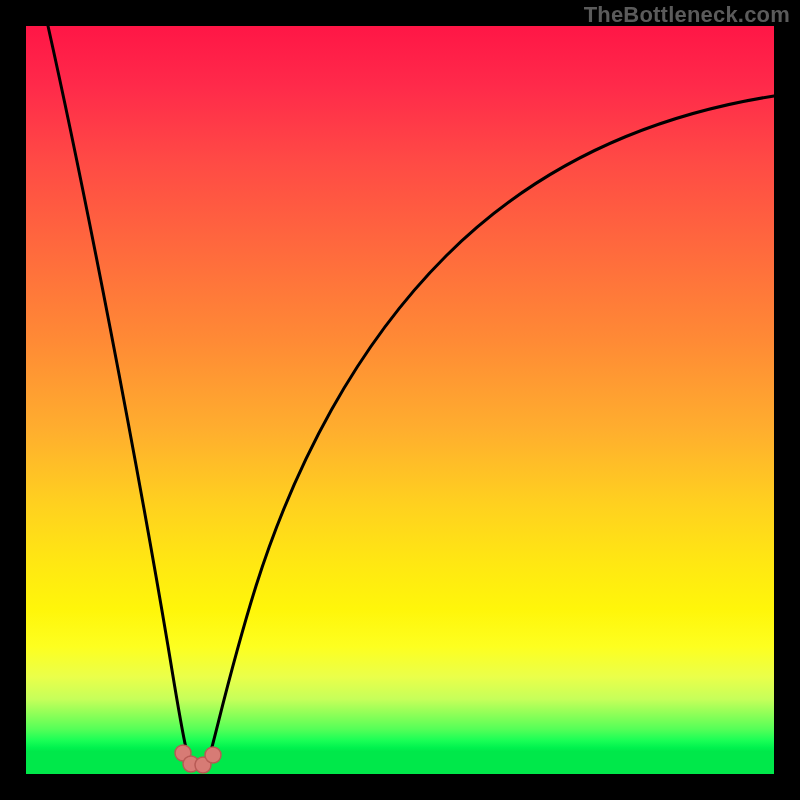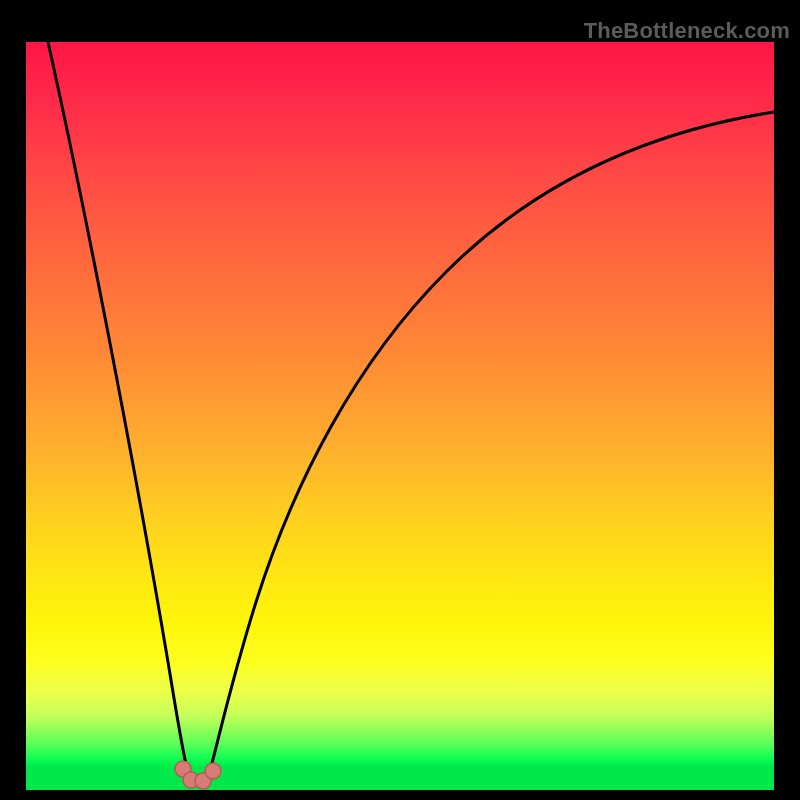--- a/index.html
+++ b/index.html
@@ -6,21 +6,21 @@
     margin: 0;
     padding: 0;
     width: 800px;
     height: 800px;
     background: #000;
     overflow: hidden;
   }
   .frame {
     position: absolute;
     left: 0;
-    top: 16px;
+    top: 0;
     width: 800px;
     height: 588px;
     background: #000;
   }
   .plot {
     position: absolute;
     left: 26px;
     top: 26px;
     width: 748px;
     height: 748px;

